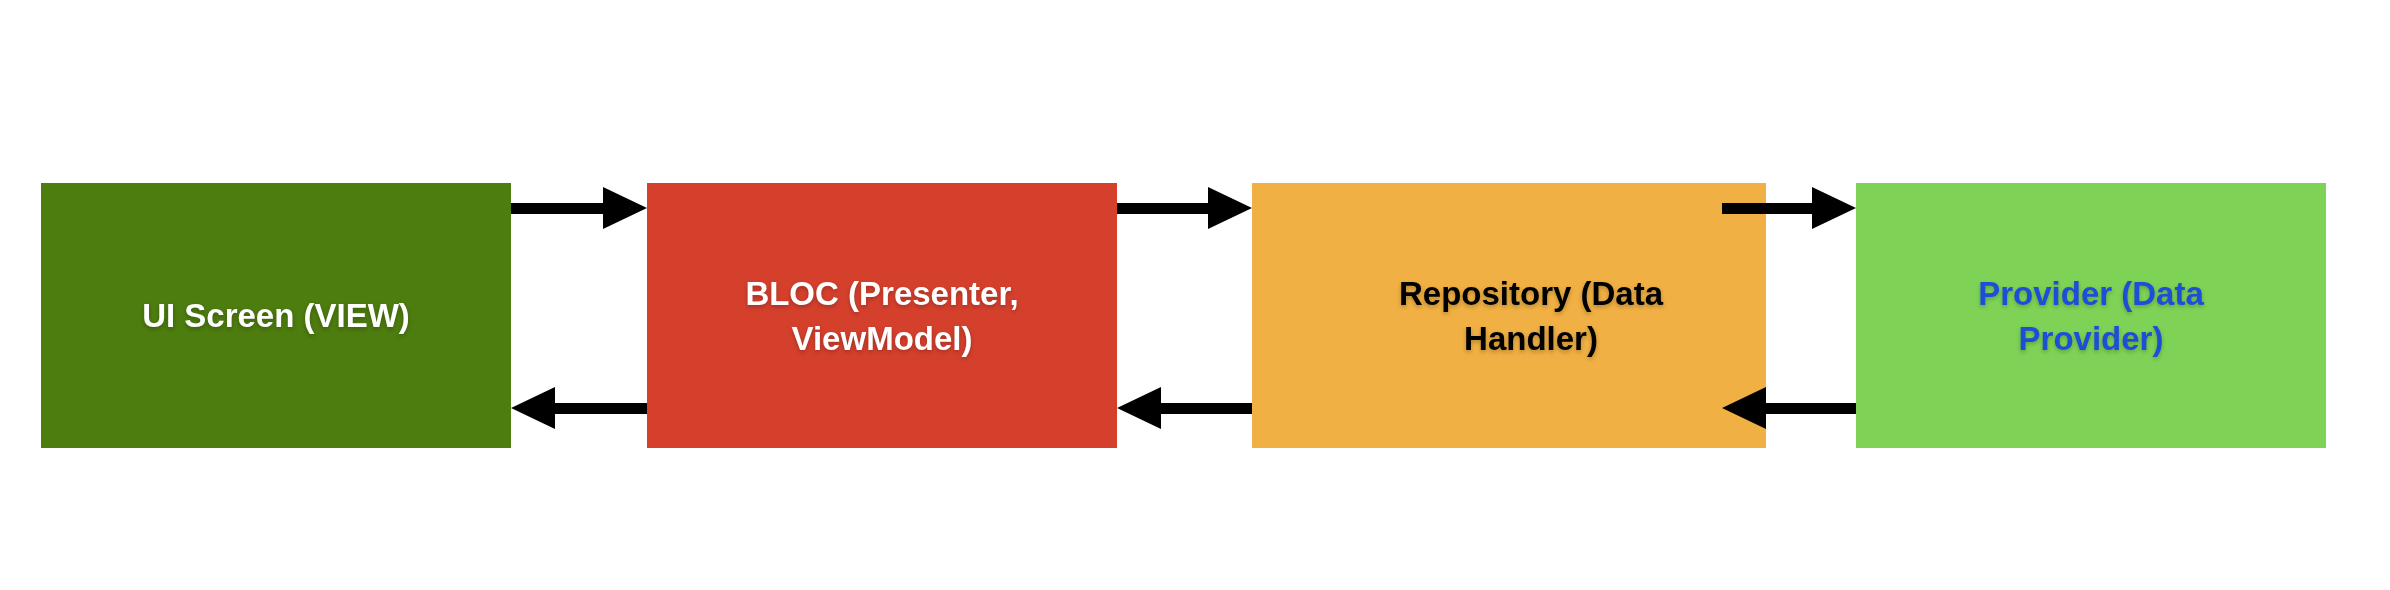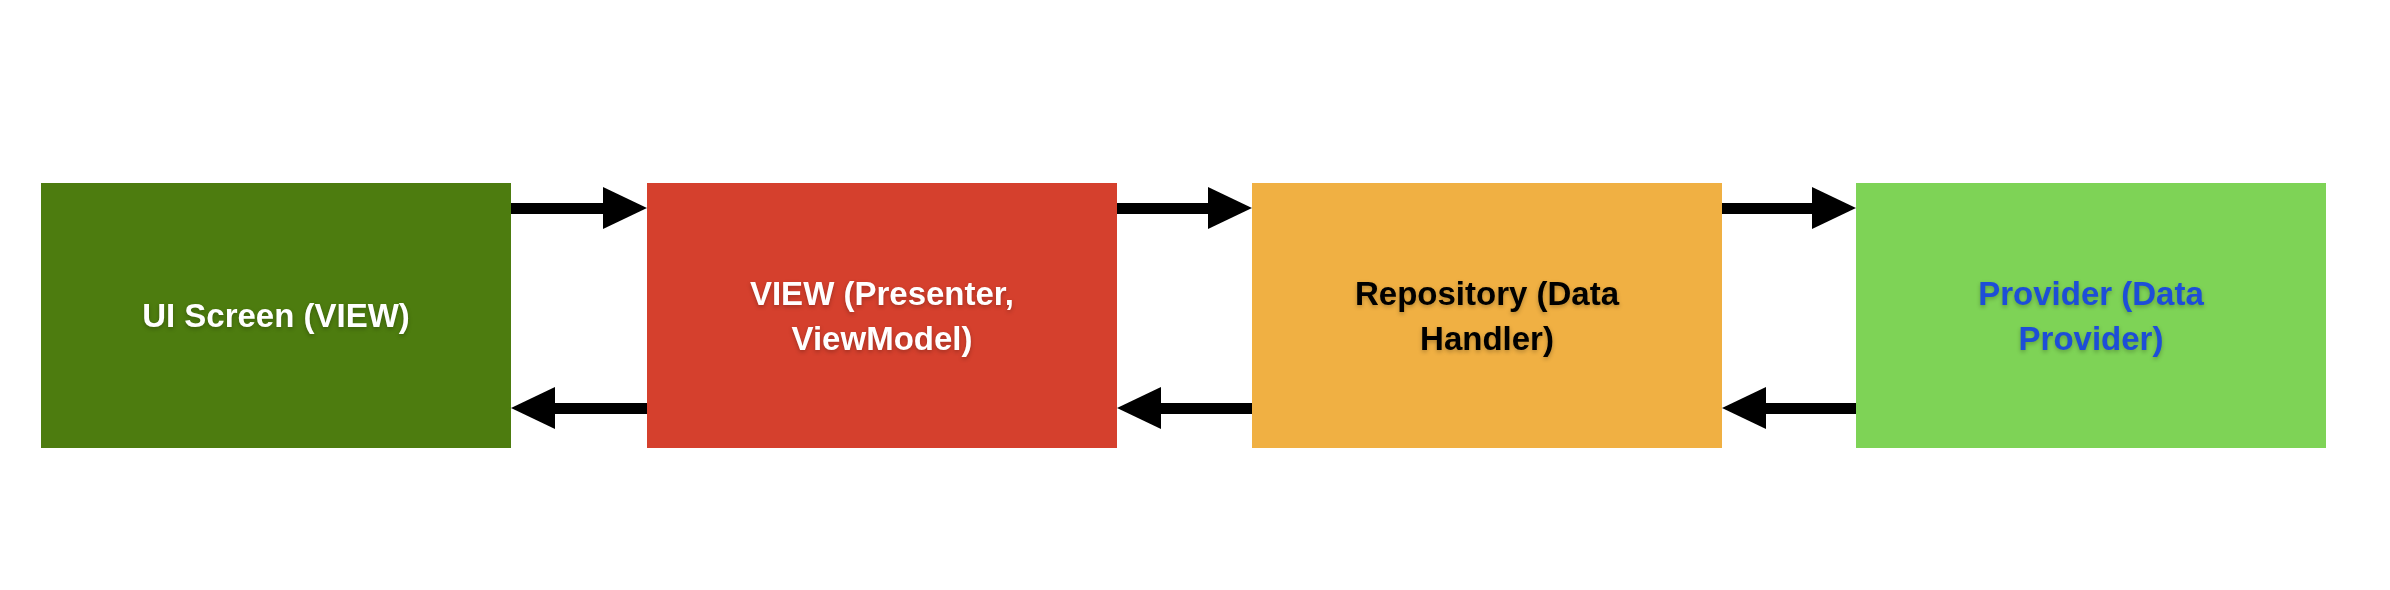--- a/index.html
+++ b/index.html
@@ -59,25 +59,25 @@
 </head>
 <body>
 
 <div class="canvas" style="background-color: rgb(255, 255, 255);">
 
   <div class="node" style="left: 41px; top: 183px; width: 470px; height: 265px; background-color: #4d7c0f;">
     <span class="label" style="color: rgb(255, 255, 255);">UI Screen (VIEW)</span>
   </div>
 
   <div class="node" style="left: 647px; top: 183px; width: 470px; height: 265px; background-color: rgb(213, 64, 45);">
-    <span class="label" style="color: rgb(255, 255, 255);">VIEW (Presenter,
+    <span class="label" style="color: rgb(255, 255, 255);">BLOC (Presenter,
 ViewModel)</span>
   </div>
 
-  <div class="node" style="left: 1252px; top: 183px; width: 470px; height: 265px; background-color: rgb(240, 176, 67);">
+  <div class="node" style="left: 1252px; top: 183px; width: 470px; height: 265px; background-color: rgb(240, 176, 67); padding-left: 44px;">
     <span class="label" style="color: rgb(0, 0, 0);">Repository (Data
 Handler)</span>
   </div>
 
   <div class="node" style="left: 1856px; top: 183px; width: 470px; height: 265px; background-color: rgb(126, 211, 86);">
     <span class="label" style="color: #1d4ed8;">Provider (Data
 Provider)</span>
   </div>
 
   <div class="arrow" style="left:511px; top:187px; width:136px;">

